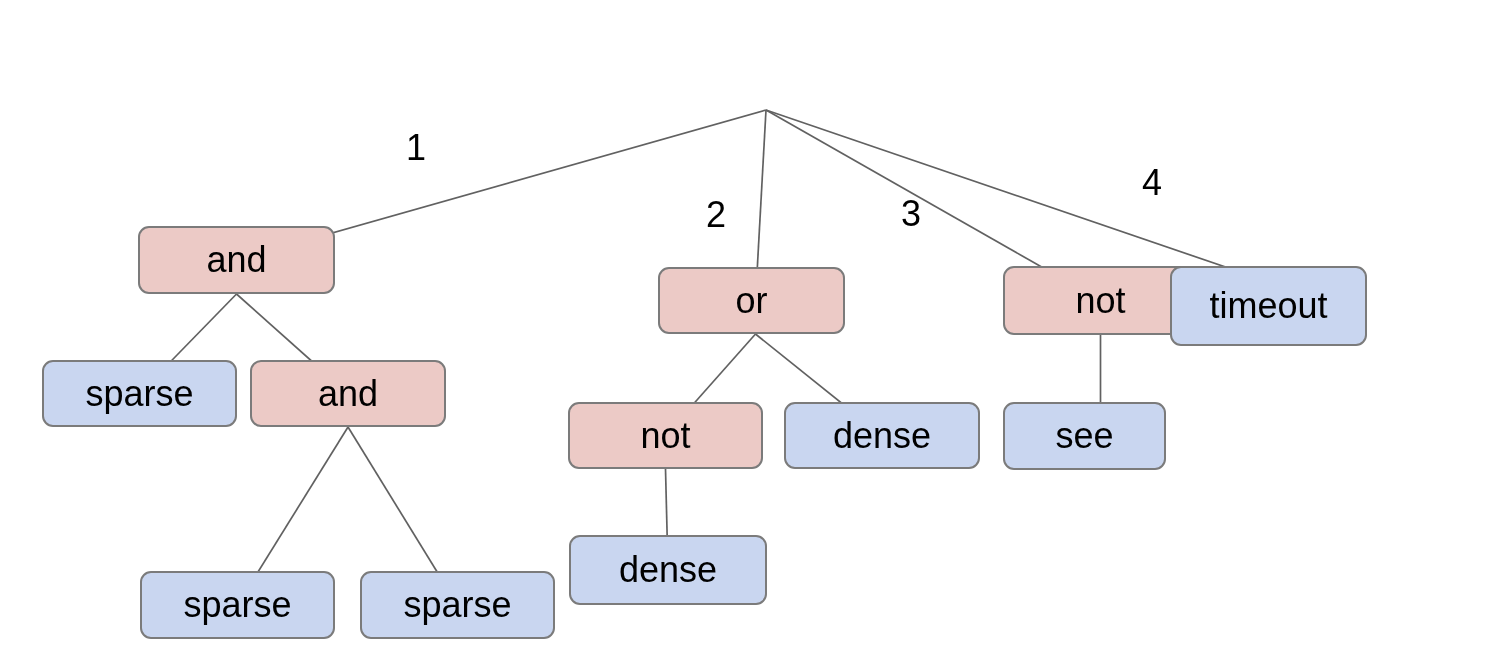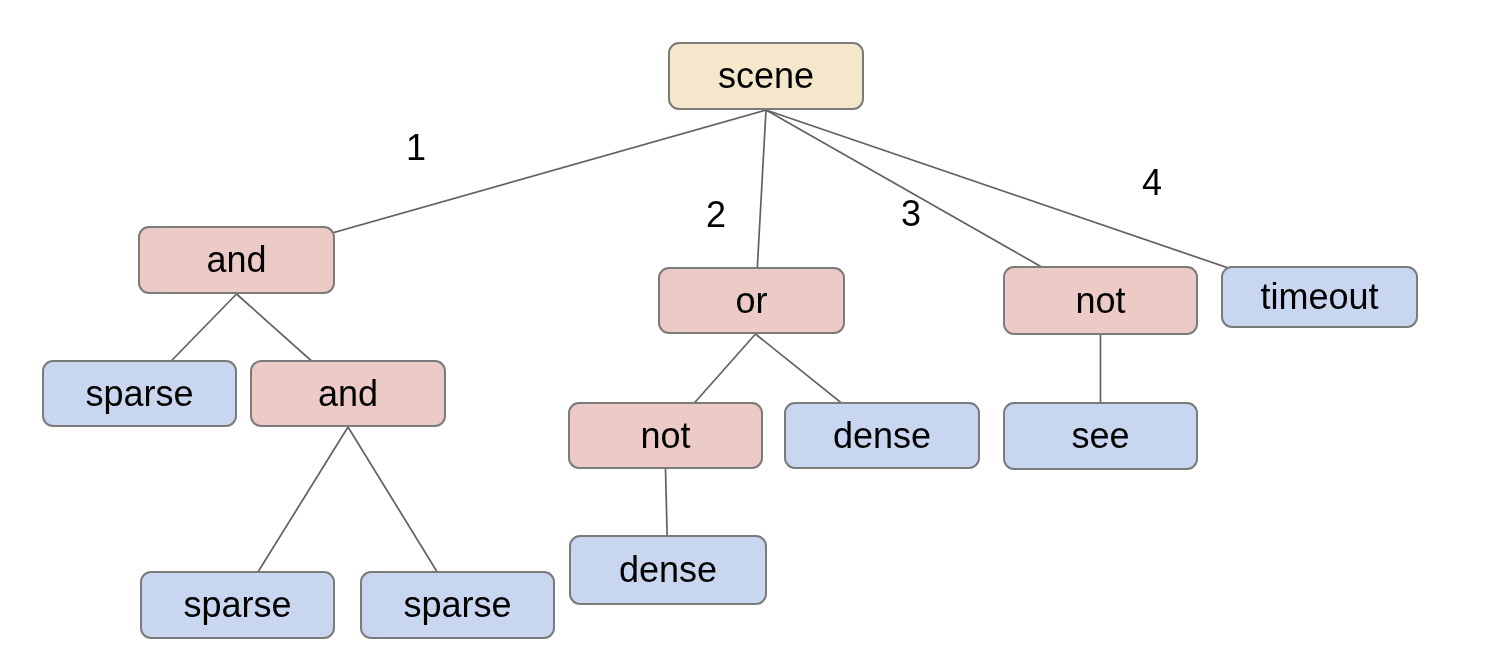--- a/index.html
+++ b/index.html
@@ -56,26 +56,25 @@
       <line x1="348" y1="427" x2="457.5" y2="605" stroke="#616161" stroke-width="1.7"></line>
       <line x1="755.5" y1="334" x2="665.5" y2="435.5" stroke="#616161" stroke-width="1.7"></line>
       <line x1="755.5" y1="334" x2="882" y2="435.5" stroke="#616161" stroke-width="1.7"></line>
       <line x1="665.5" y1="469" x2="668" y2="570" stroke="#616161" stroke-width="1.7"></line>
       <line x1="1100.5" y1="335" x2="1100.5" y2="436" stroke="#616161" stroke-width="1.7"></line>
     </svg>
 <div class="edge-label" style="left: 416px; top: 148px; color: rgb(0, 0, 0);">1</div>
     <div class="edge-label" style="left: 716px; top: 215px; color: rgb(0, 0, 0);">2</div>
     <div class="edge-label" style="left: 911px; top: 214px; color: rgb(0, 0, 0);">3</div>
     <div class="edge-label" style="left: 1152px; top: 183px; color: rgb(0, 0, 0);">4</div>
-    <div class="node" style="left: 668px; top: 42px; width: 196px; height: 68px; background: rgb(245, 231, 204); border-color: rgb(123, 123, 123); color: rgb(0, 0, 0);">scene</div>
     <div class="node" style="left: 138px; top: 226px; width: 197px; height: 68px; background: rgb(236, 202, 198); border-color: rgb(123, 123, 123); color: rgb(0, 0, 0);">and</div>
     <div class="node" style="left: 658px; top: 267px; width: 187px; height: 67px; background: rgb(236, 202, 198); border-color: rgb(123, 123, 123); color: rgb(0, 0, 0);">or</div>
     <div class="node" style="left: 1003px; top: 266px; width: 195px; height: 69px; background: rgb(236, 202, 198); border-color: rgb(123, 123, 123); color: rgb(0, 0, 0);">not</div>
-    <div class="node" style="left: 1221px; top: 266px; width: 197px; height: 62px; background: rgb(201, 214, 240); border-color: rgb(123, 123, 123); color: rgb(0, 0, 0);">timeout</div>
+    <div class="node" style="left: 1170px; top: 266px; width: 197px; height: 80px; background: rgb(201, 214, 240); border-color: rgb(123, 123, 123); color: rgb(0, 0, 0);">timeout</div>
     <div class="node" style="left: 42px; top: 360px; width: 195px; height: 67px; background: rgb(201, 214, 240); border-color: rgb(123, 123, 123); color: rgb(0, 0, 0);">sparse</div>
     <div class="node" style="left: 250px; top: 360px; width: 196px; height: 67px; background: rgb(236, 202, 198); border-color: rgb(123, 123, 123); color: rgb(0, 0, 0);">and</div>
     <div class="node" style="left: 568px; top: 402px; width: 195px; height: 67px; background: rgb(236, 202, 198); border-color: rgb(123, 123, 123); color: rgb(0, 0, 0);">not</div>
     <div class="node" style="left: 784px; top: 402px; width: 196px; height: 67px; background: rgb(201, 214, 240); border-color: rgb(123, 123, 123); color: rgb(0, 0, 0);">dense</div>
-    <div class="node" style="left: 1003px; top: 402px; width: 195px; height: 68px; background: rgb(201, 214, 240); border-color: rgb(123, 123, 123); color: rgb(0, 0, 0);">see</div>
+    <div class="node" style="left: 1003px; top: 402px; width: 163px; height: 68px; background: rgb(201, 214, 240); border-color: rgb(123, 123, 123); color: rgb(0, 0, 0);">see</div>
     <div class="node" style="left: 140px; top: 571px; width: 195px; height: 68px; background: rgb(201, 214, 240); border-color: rgb(123, 123, 123); color: rgb(0, 0, 0);">sparse</div>
     <div class="node" style="left: 360px; top: 571px; width: 195px; height: 68px; background: rgb(201, 214, 240); border-color: rgb(123, 123, 123); color: rgb(0, 0, 0);">sparse</div>
     <div class="node" style="left: 569px; top: 535px; width: 198px; height: 70px; background: rgb(201, 214, 240); border-color: rgb(123, 123, 123); color: rgb(0, 0, 0);">dense</div>
   </div>
 
 </body></html>

